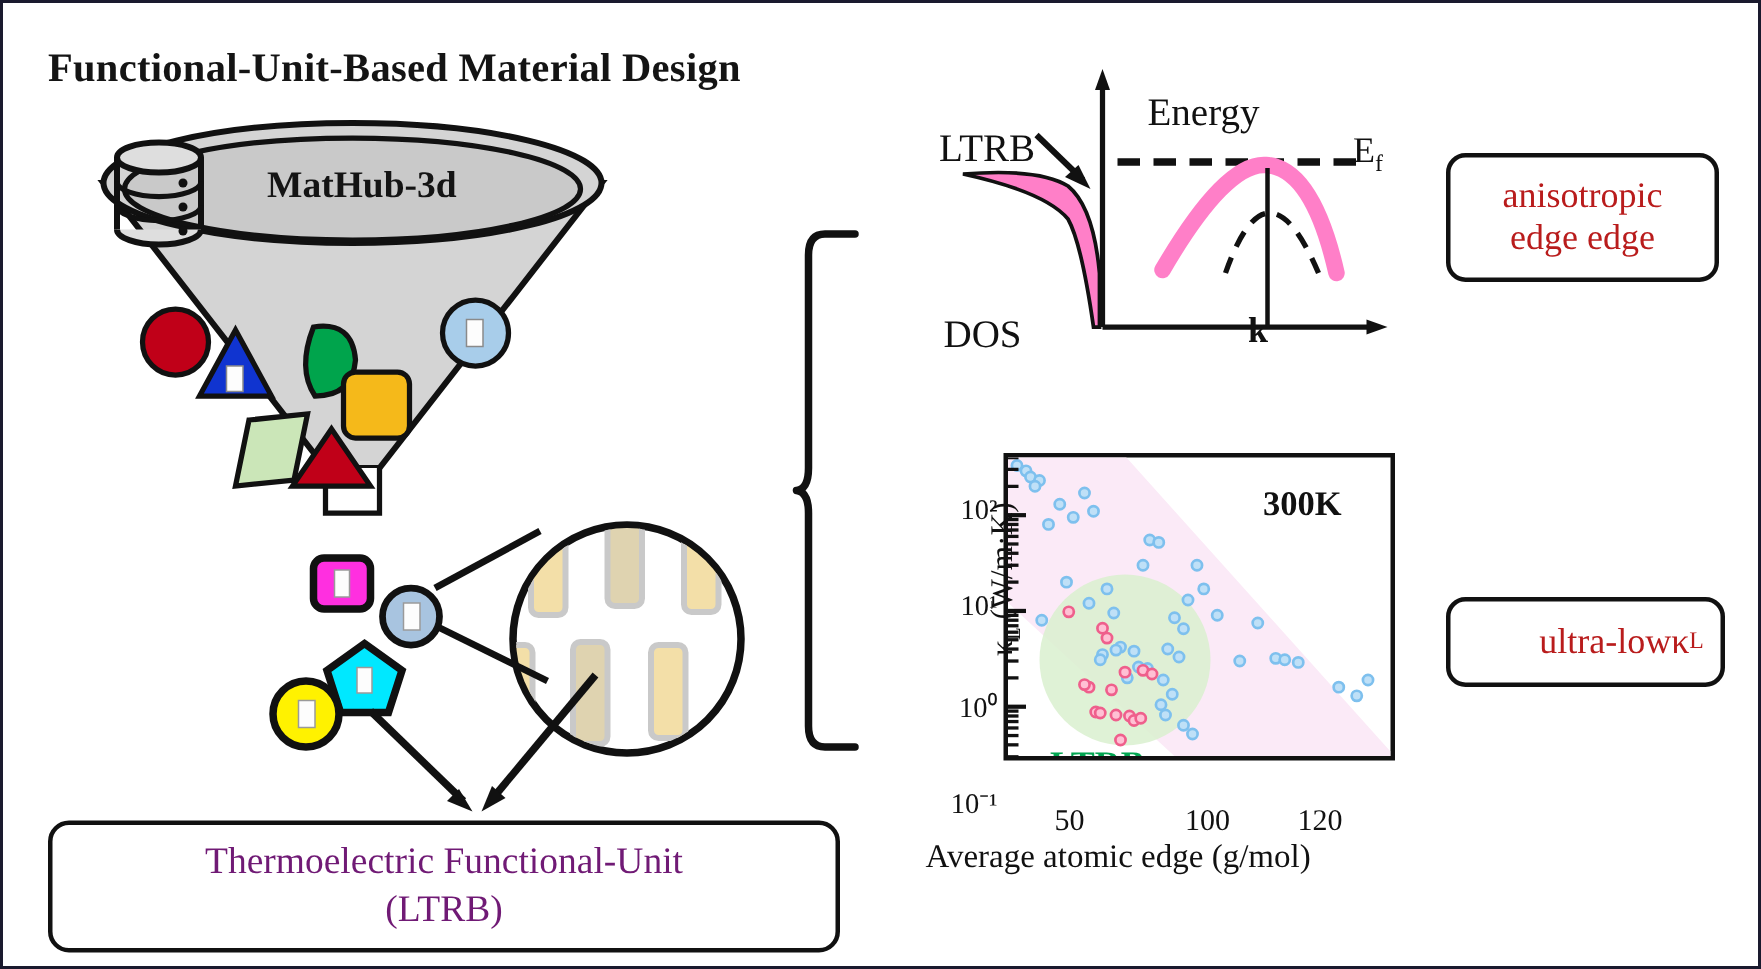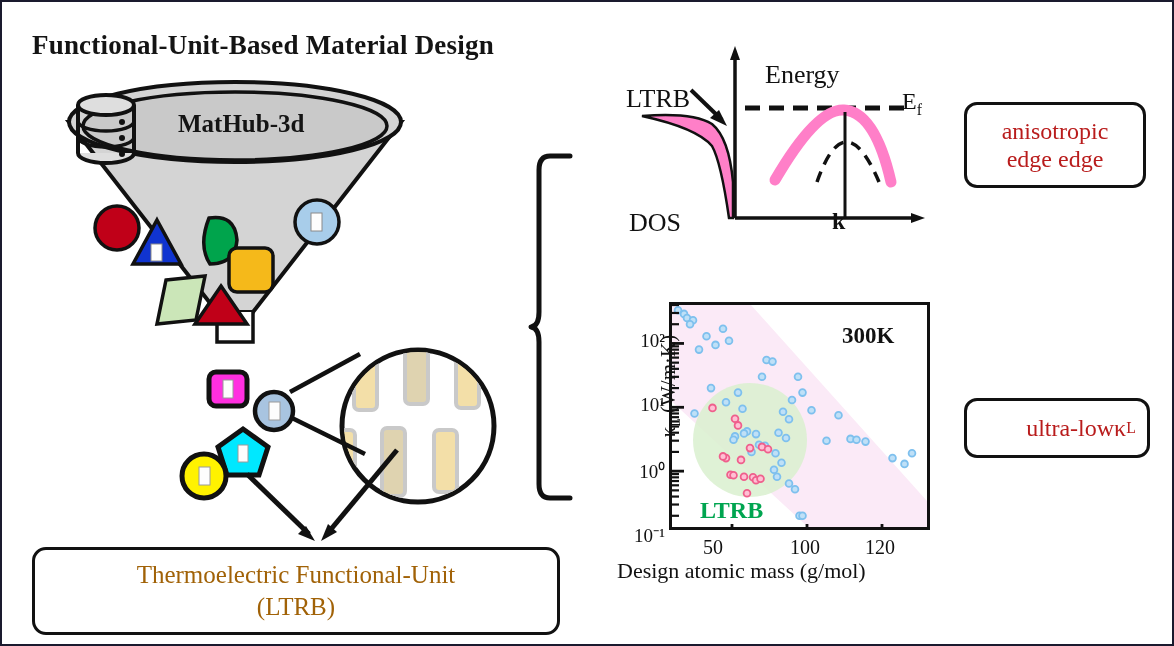--- a/index.html
+++ b/index.html
@@ -25,34 +25,34 @@
     position:absolute;border:3px solid #111;border-radius:13px;background:#fff;
     display:flex;align-items:center;justify-content:center;text-align:center;
     font-size:24px;color:#b91c1c;line-height:1.18;box-sizing:border-box;
   }
   #box-aniso{left:962px;top:100px;width:182px;height:86px;}
   #box-ultra{left:962px;top:396px;width:186px;height:60px;padding-left:48px;}
   #box-bottom{
     left:30px;top:545px;width:528px;height:88px;
     border:3px solid #111;border-radius:14px;background:#fff;
     display:flex;align-items:center;justify-content:center;text-align:center;
-    font-size:25px;color:#a16207;line-height:1.3;box-sizing:border-box;
+    font-size:25px;color:#701a75;line-height:1.3;box-sizing:border-box;
   }
   
   .blabel{position:absolute;color:#111;white-space:nowrap;}
   #lbl-ltrb{left:624px;top:82px;font-size:26px;}
   #lbl-energy{left:763px;top:58px;font-size:26px;}
   #lbl-ef{left:900px;top:86px;font-size:24px;}
   #lbl-dos{left:627px;top:206px;font-size:26px;}
   #lbl-k{left:830px;top:206px;font-size:24px;font-weight:bold;}
   .sub{font-size:.66em;vertical-align:sub;}
   
   #scatter{left:667px;top:300px;width:261px;height:236px;}
   #plot-frame{
-    position:absolute;left:0;top:0;width:261px;height:228px;
+    position:absolute;left:0;top:0;width:261px;height:205px;
     border:3px solid #111;box-sizing:border-box;background:#fff;overflow:hidden;
   }
   #lbl-300k{position:absolute;left:170px;top:18px;font-size:23px;font-weight:bold;color:#111;}
   #lbl-ltrb-plot{position:absolute;left:28px;top:192px;font-size:24px;font-weight:bold;color:#00a550;}
   .ytick{position:absolute;font-size:19px;color:#111;white-space:nowrap;text-align:right;}
   .xtick{position:absolute;font-size:20px;color:#111;}
   #ylab{
     position:absolute;left:-74px;top:70px;width:150px;font-size:21px;color:#111;
     transform:rotate(-90deg);transform-origin:center;text-align:center;white-space:nowrap;
   }
@@ -352,21 +352,21 @@
             <line x1="0" y1="38.44294607497099" x2="12" y2="38.44294607497099" stroke="#111" stroke-width="2.8"></line>
             <line x1="0" y1="19.22147303748551" x2="7" y2="19.22147303748551" stroke="#111" stroke-width="2.2"></line>
             <line x1="0" y1="7.977632101933693" x2="7" y2="7.977632101933693" stroke="#111" stroke-width="2.2"></line>
             <line x1="0" y1="0" x2="7" y2="0" stroke="#111" stroke-width="2.2"></line>
           </g>
       </svg>
       <div id="lbl-300k">300K</div>
       <div id="lbl-ltrb-plot">LTRB</div>
     </div>
     <div id="ylab"><span>κ</span><span class="sub">L</span><span> (W/m·K)</span></div>
-    <div id="xlab">Design atomic mass (g/mol)</div>
+    <div id="xlab">Average atomic edge (g/mol)</div>
     <div id="ytick-host">
         <div class="ytick" style="left: -42px; width: 38px; top: 220px;">10⁻¹</div>
         <div class="ytick" style="left: -42px; width: 38px; top: 156.148px;">10⁰</div>
         <div class="ytick" style="left: -42px; width: 38px; top: 92.2953px;">10¹</div>
         <div class="ytick" style="left: -42px; width: 38px; top: 28.4429px;">10²</div>
       </div>
     <div id="xtick-host">
         <div class="xtick" style="left: 34px; top: 234px;">50</div>
         <div class="xtick" style="left: 121px; top: 234px;">100</div>
         <div class="xtick" style="left: 196px; top: 234px;">120</div>

